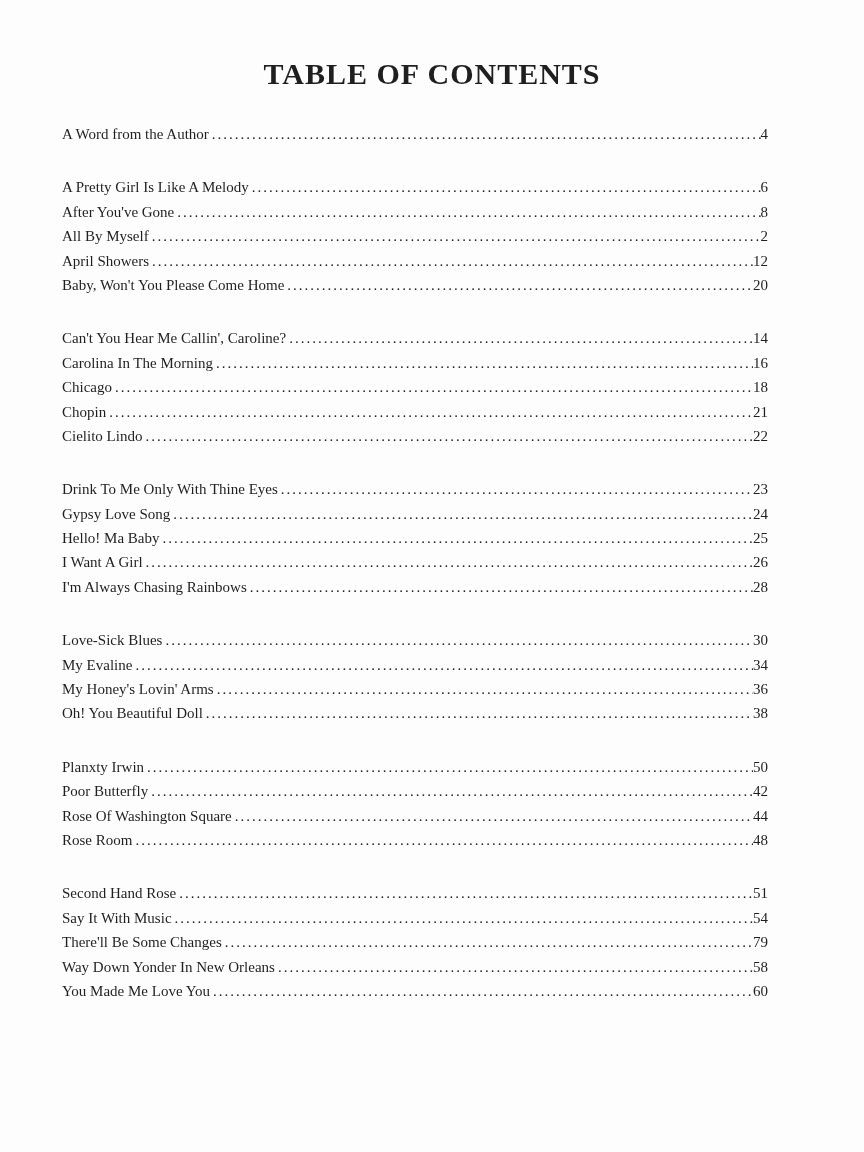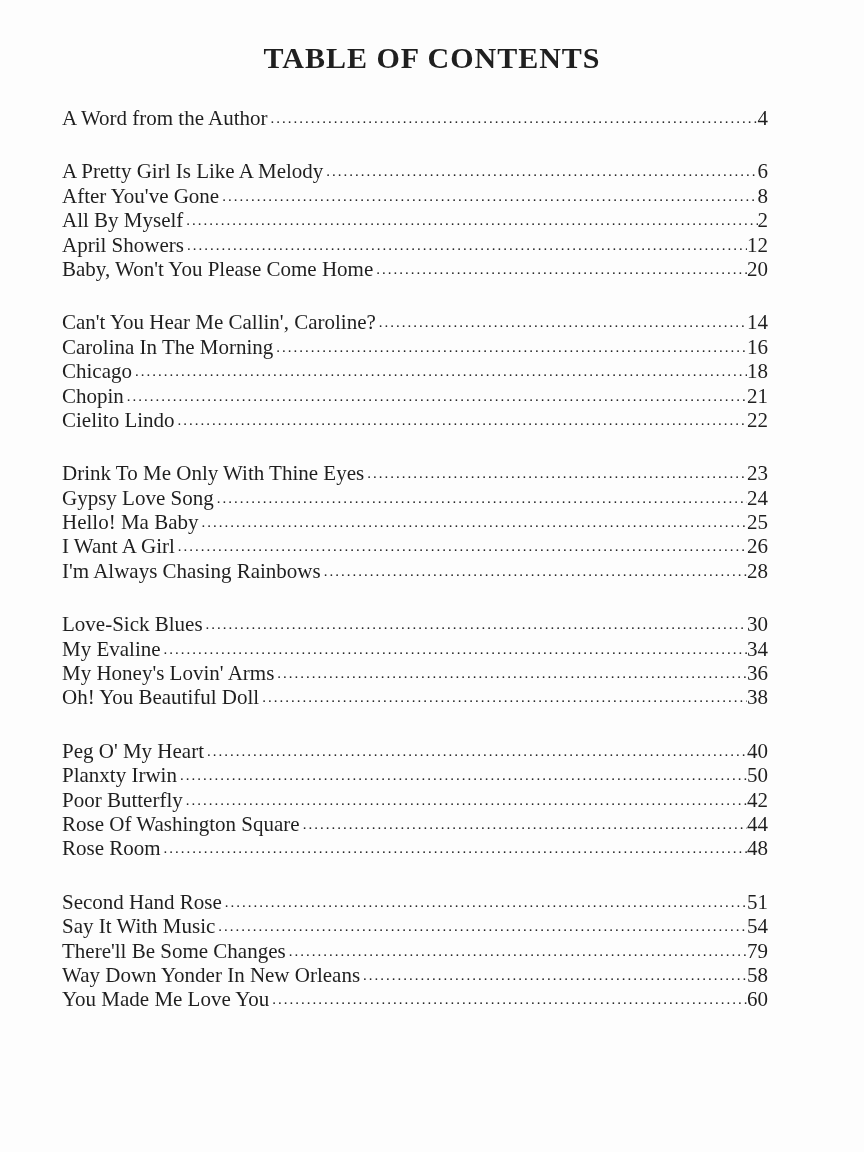--- a/index.html
+++ b/index.html
@@ -11,41 +11,41 @@
     height: 1152px;
     background: #fdfdfd;
     color: #1f1f1f;
     font-family: "Liberation Serif", "DejaVu Serif", serif;
     overflow: hidden;
   }
   .page {
     box-sizing: border-box;
     width: 864px;
     height: 1152px;
-    padding-top: 40px;
+    padding-top: 56px;
   }
   .page-title {
     text-align: center;
     font-size: 30px;
     line-height: 36px;
     font-weight: 600;
     letter-spacing: 1px;
     margin: 0 0 30px 0;
   }
   .toc {
     margin-left: 62px;
     width: 706px;
   }
   .toc-section + .toc-section {
     margin-top: 29px;
   }
   .toc-row {
     display: flex;
     align-items: flex-end;
-    font-size: 21px;
+    font-size: 15px;
     line-height: 24.4px;
     height: 24.4px;
   }
   .toc-title {
     white-space: nowrap;
     flex: 0 0 auto;
   }
   .dots {
     flex: 1 1 auto;
     overflow: hidden;
@@ -174,25 +174,20 @@
     <span class="toc-page">36</span>
   </div>
         <div class="toc-row">
     <span class="toc-title">Oh! You Beautiful Doll</span>
     <span class="dots"></span>
     <span class="toc-page">38</span>
   </div>
       </div>
       <div class="toc-section">
         <div class="toc-row">
-    <span class="toc-title">Peg O' My Heart</span>
-    <span class="dots"></span>
-    <span class="toc-page">40</span>
-  </div>
-        <div class="toc-row">
     <span class="toc-title">Planxty Irwin</span>
     <span class="dots"></span>
     <span class="toc-page">50</span>
   </div>
         <div class="toc-row">
     <span class="toc-title">Poor Butterfly</span>
     <span class="dots"></span>
     <span class="toc-page">42</span>
   </div>
         <div class="toc-row">

